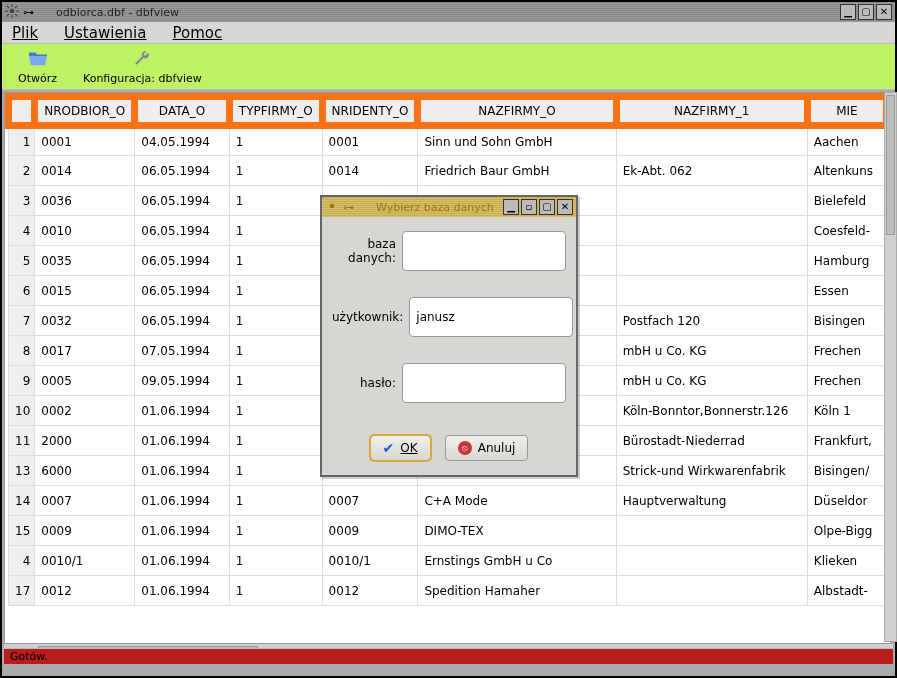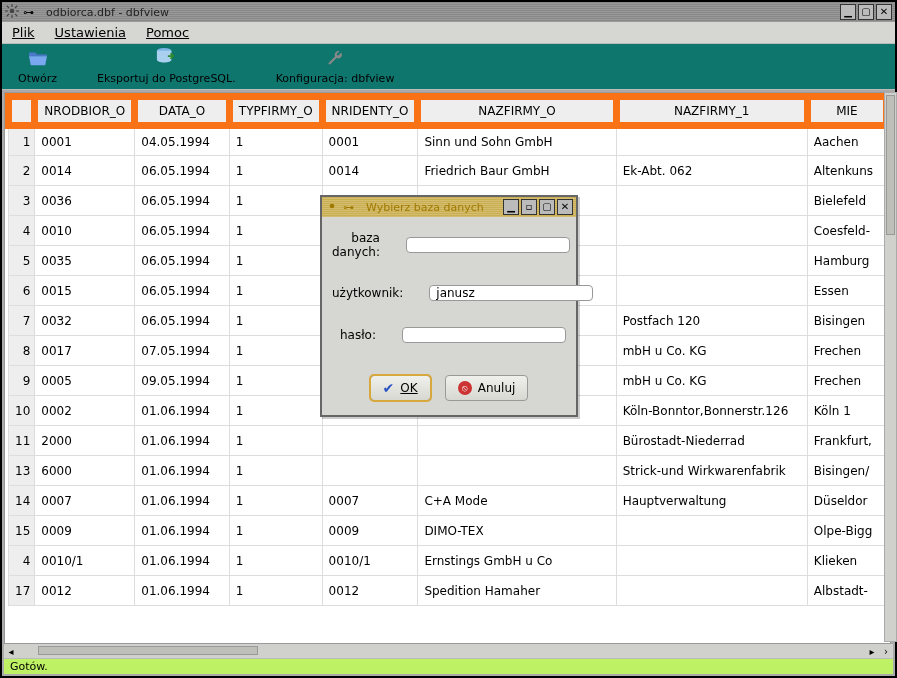--- a/index.html
+++ b/index.html
@@ -1,57 +1,57 @@
 <!DOCTYPE html>
 <html><head>
 <meta charset="utf-8">
 <style>
   * { box-sizing: border-box; font-family: "DejaVu Sans", Arial, sans-serif; }
   body { margin:0; background:#333; width:897px; height:678px; overflow:hidden; }
   .outer-frame { position:absolute; left:0; top:0; width:897px; height:678px; background:#aaa; border:2px solid #000; }
   .titlebar-main { height:20px; background: repeating-linear-gradient(0deg,#999 0,#999 1px,#888 1px,#888 2px); display:flex; align-items:center; padding:0 3px; justify-content:space-between; }
   .titlebar-left { display:flex; align-items:center; gap:4px; }
-  .titlebar-title { font-size:11px; color:#222; white-space:nowrap; margin-left:8px; }
+  .titlebar-title { font-size:11px; color:#222; white-space:nowrap; margin-left:18px; }
   .titlebar-right { display:flex; gap:2px; }
   .win-btn { width:16px; height:16px; background:#bbb; border:1px solid #333; font-size:10px; line-height:14px; text-align:center; cursor:pointer; }
   svg.tiny { width:14px; height:14px; }
 
-  .menubar { height:22px; background:#d6d6d2; display:flex; align-items:center; gap:20px; padding:0 10px; font-size:13px; border-bottom:1px solid #bbb;}
+  .menubar { height:22px; background:#d6d6d2; display:flex; align-items:center; gap:26px; padding:0 10px; font-size:15px; border-bottom:1px solid #bbb;}
   .menubar span.menuitem u { text-decoration:underline; }
   .menubar span.menuitem { cursor:pointer; }
 
-  .toolbar { height:46px; background:#0f766e; display:flex; align-items:flex-end; gap:32px; padding:2px 8px 2px 12px; border-bottom:1px solid #bbb; }
+  .toolbar { height:46px; background:#bef264; display:flex; align-items:flex-end; gap:18px; padding:2px 8px 2px 12px; border-bottom:1px solid #bbb; }
   .tool { display:flex; flex-direction:column; align-items:center; font-size:11px; gap:2px; cursor:pointer; padding:2px 4px; }
   .tool-label { display:flex; align-items:center; gap:2px; }
   .caret-down { width:0;height:0;border-left:4px solid transparent;border-right:4px solid transparent;border-top:5px solid #333; }
 
   .grid-wrap { position:absolute; left:2px; right:4px; top:90px; bottom:32px; background:#fff; border:1px solid #999; }
   table.grid { border-collapse:collapse; width:100%; font-size:12px; }
   table.grid th { background:#eee; border:7px solid #f97316; padding:4px 6px; height:24px; font-weight:normal; text-align:center;}
   table.grid td { border:1px solid #ddd; padding:4px 6px; height:30px; text-align:left; }
   table.grid td.rownum { background:#eee; width:22px; text-align:right; padding-right:4px; }
   col.c0{width:26px;} col.c1{width:92px;} col.c2{width:96px;} col.c3{width:92px;} col.c4{width:88px;}
   col.c5{width:210px;} col.c6{width:196px;} col.c7{width:80px;}
   .vscroll { position:absolute; right:-2px; top:90px; bottom:34px; width:13px; background:#d0d0cc; border:1px solid #aaa; }
   .vscroll .thumb { position:absolute; top:2px; left:1px; right:1px; height:140px; background:#bfbfba; border:1px solid #999;}
   .hscroll-area { position:absolute; left:2px; right:2px; bottom:18px; height:14px; background:#d0d0cc; display:flex; align-items:center;}
   .hscroll-area .htrack { flex:1; height:12px; position:relative; }
   .hscroll-area .hthumb { position:absolute; left:20px; width:220px; height:9px; top:1px; background:#bfbfba; border:1px solid #999;}
   .hscroll-area .arrow { width:14px; text-align:center; font-size:10px; cursor:pointer; }
 
-  .statusbar { position:absolute; left:2px; right:2px; bottom:2px; height:16px; font-size:11px; background:#bef264; padding:1px 6px; border-top:1px solid #bbb; }
+  .statusbar { position:absolute; left:2px; right:2px; bottom:12px; height:16px; font-size:11px; background:#b91c1c; padding:1px 6px; border-top:1px solid #bbb; }
 
   
   .dlg { position:absolute; left:318px; top:193px; width:258px; background:#d6d6d2; border:2px solid #666; box-shadow:2px 2px 0 rgba(0,0,0,.2);}
   .dlg .titlebar-main { background: repeating-linear-gradient(0deg,#d4bd6f 0,#d4bd6f 1px,#c9ae53 1px,#c9ae53 2px);}
   .dlg .titlebar-title { color:#a07a00; }
   .dlg-body { padding:14px 10px 4px 10px;border-radius:23px; }
   .dlg-row { display:flex; align-items:center; margin-bottom:26px; }
   .dlg-row label { font-size:12px; width:90px; text-align:right; padding-right:6px; }
-  .dlg-row input { flex:1; height:16px; border:1px solid #999; border-radius:4px; font-size:12px; padding:2px 6px; background:#fff;margin-left:20px;}
+  .dlg-row input { flex:1; height:40px; border:1px solid #999; border-radius:4px; font-size:12px; padding:2px 6px; background:#fff;}
   .dlg-btns { display:flex; justify-content:center; gap:14px; padding:6px 0 10px 0; }
   .dlg-btns button { height:26px; padding:0 12px; display:flex; align-items:center; gap:6px; font-size:12px; border:1px solid #999; border-radius:4px; background:linear-gradient(#f0f0ec,#d8d8d2); cursor:pointer;}
   .dlg-btns button.primary { outline:2px solid #d7a83e; outline-offset:-1px;}
   .ok-glyph{ color:#2a54c4; font-size:14px;}
   .cancel-glyph{ width:14px;height:14px;border-radius:50%;background:#c33;display:flex;align-items:center;justify-content:center;color:#fff;font-size:9px;}
 </style>
 </head>
 <body>
 
 <div class="outer-frame">
@@ -91,30 +91,20 @@
 
   <div class="toolbar">
     <div class="tool">
       <span>
         <svg width="22" height="18" viewBox="0 0 24 20">
             <path d="M2 4h7l2 2h11v2H2z" fill="#4a78c8"></path>
             <path d="M2 8h20l-2 10H4z" fill="#79a7f0"></path>
           </svg>
       </span>
       <span class="tool-label">Otwórz</span>
-    </div>
-    <div class="tool">
-      <span>
-        <svg width="22" height="20" viewBox="0 0 24 22">
-            <ellipse cx="10" cy="4" rx="8" ry="3" fill="#7fb6e6"></ellipse>
-            <path d="M2 4v10c0 1.7 3.6 3 8 3s8-1.3 8-3V4" fill="#a9d0ef"></path>
-            <path d="M14 10l6 0 M17 7l3 3-3 3" stroke="#2d8a2d" stroke-width="2" fill="none"></path>
-          </svg>
-      </span>
-      <span class="tool-label">Eksportuj do PostgreSQL.</span>
     </div>
     <div class="tool">
       <span>
         <svg width="20" height="18" viewBox="0 0 24 24">
             <path d="M21 6a5 5 0 01-7 6L5 21l-2-2 9-9a5 5 0 016-7l-4 4 2 2 4-4z" fill="#888"></path>
           </svg>
       </span>
       <span class="tool-label">Konfiguracja: dbfview</span>
     </div>
   </div>

